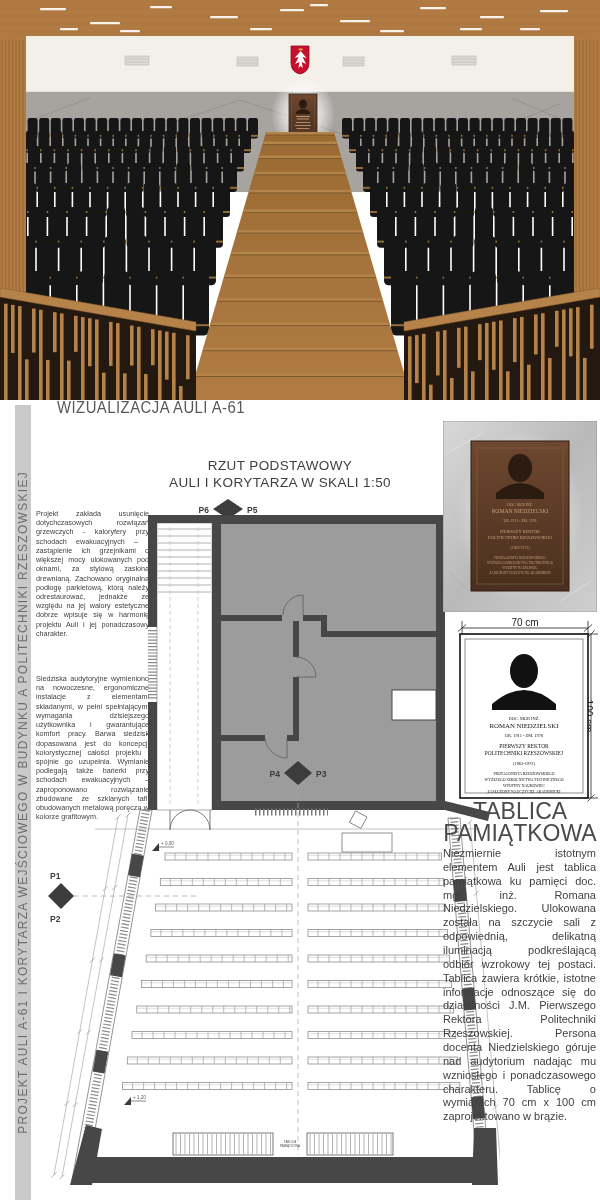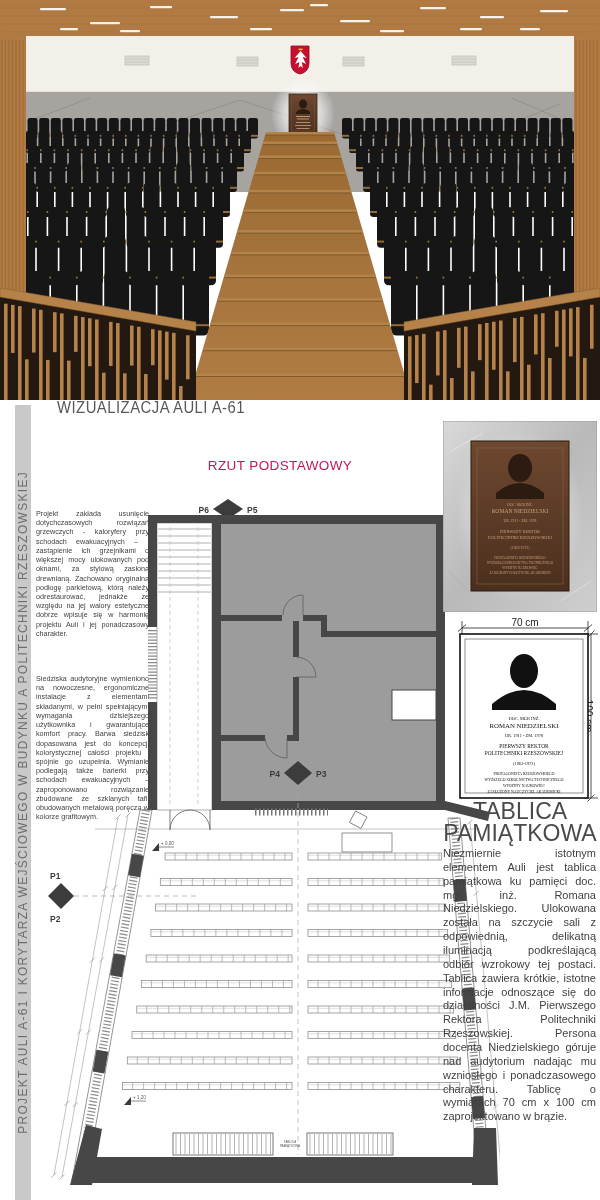--- a/index.html
+++ b/index.html
@@ -6,21 +6,21 @@
   body{width:600px;height:1200px;position:relative;background:#ffffff;overflow:hidden;
        font-family:"Liberation Sans", sans-serif;}
   .photo{position:absolute;left:0;top:0;}
   .side-strip{position:absolute;left:15px;top:405px;width:16px;height:795px;background:#c9c9c9;
       display:flex;align-items:center;justify-content:center;}
   .side-strip span{writing-mode:vertical-rl;transform:rotate(180deg);font-size:12px;
       letter-spacing:1.3px;color:#6d6d6d;white-space:nowrap;}
   .viz-title{position:absolute;left:57px;top:399px;font-size:16px;letter-spacing:.5px;
       color:#58585a;transform:scaleX(.93);transform-origin:left top;font-weight:400;white-space:nowrap;}
   .plan-title{position:absolute;left:120px;top:457px;width:320px;text-align:center;
-      color:#be185d;font-size:13.5px;line-height:17px;letter-spacing:.4px;}
+      color:#404040;font-size:13.5px;line-height:17px;letter-spacing:.4px;}
   .col-text{position:absolute;left:36px;width:113px;font-size:7.2px;line-height:1.28;
       color:#3f3f3f;text-align:justify;margin:0;}
   .p-heating{top:509px;}
   .p-seating{top:674px;}
   .plan-svg{position:absolute;left:40px;top:495px;}
   .plaque-photo{position:absolute;left:443px;top:421px;}
   .plaque-drawing{position:absolute;left:452px;top:616px;}
   .memorial-heading{position:absolute;left:440px;top:801px;width:160px;text-align:center;
       font-size:23px;line-height:.95;color:#4a4a4c;letter-spacing:0;}
   .p-memorial{position:absolute;left:443px;top:847px;width:153px;font-size:11px;line-height:1.26;
@@ -519,20 +519,21 @@
   </svg>
 
   <div class="side-strip">
     <span>PROJEKT AULI A-61 I KORYTARZA WEJŚCIOWEGO W BUDYNKU A POLITECHNIKI RZESZOWSKIEJ</span>
   </div>
 
   <div class="viz-title">WIZUALIZACJA AULI A-61</div>
 
   <div class="plan-title">
     <div>RZUT PODSTAWOWY</div>
+    <div>AULI I KORYTARZA W SKALI 1:50</div>
   </div>
 
   <p class="col-text p-heating">Projekt zakłada usunięcie dotychczasowych rozwiązań grzewczych - kaloryfery przy schodach ewakuacyjnych – i zastąpienie ich grzejnikami o większej mocy ulokowanych pod oknami, za stylową zasłoną drewnianą. Zachowano oryginalną podłogę parkietową, którą należy odrestaurować, jednakże ze względu na jej walory estetyczne dobrze wpisuje się w harmonię projektu Auli i jej ponadczasowy charakter.</p>
   <p class="col-text p-seating">Siedziska audytoryjne wymieniono na nowoczesne, ergonomiczne instalacje z elementami składanymi, w pełni spełniającymi wymagania dzisiejszego użytkownika i gwarantujące komfort pracy. Barwa siedzisk dopasowana jest do koncepcji kolorystycznej całości projektu i spójnie go uzupełnia. Wymianie podlegają także barierki przy schodach ewakuacyjnych – zaproponowano rozwiązanie zbudowane ze szklanych tafli obudowanych metalową poręczą w kolorze grafitowym.</p>
 
   <svg class="plan-svg" width="460" height="705" viewBox="0 0 460 705">
 
     <g>
       <polygon points="188,4 203,14 188,24 173,14" fill="#3c3c3c"></polygon>
       <line x1="188" y1="24" x2="188" y2="30" stroke="#3c3c3c" stroke-width="0.8"></line>

